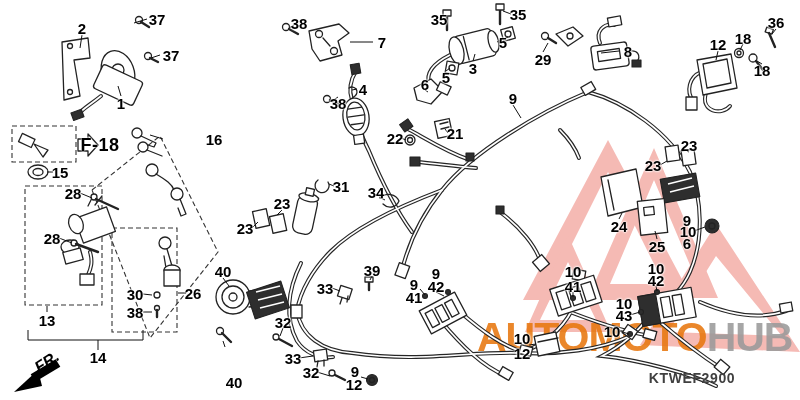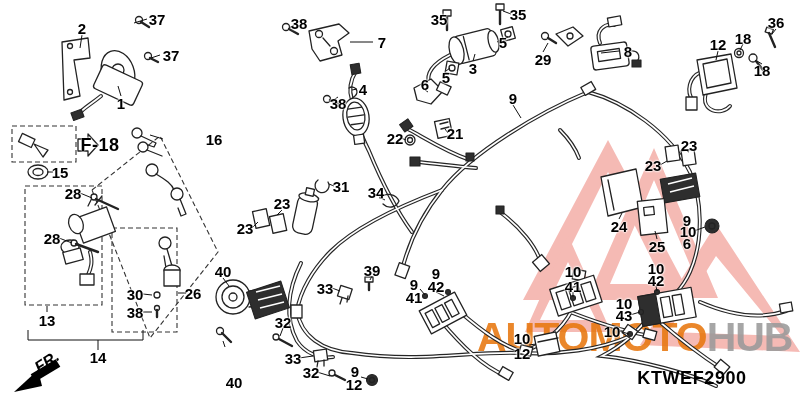--- a/index.html
+++ b/index.html
@@ -5,22 +5,22 @@
   html,body{margin:0;padding:0;background:#fff;}
   #stage{position:relative;width:800px;height:400px;background:#ffffff;overflow:hidden;
          font-family:"Liberation Sans",sans-serif;}
   #art{position:absolute;left:0;top:0;}
   #callout-layer{position:absolute;left:0;top:0;width:800px;height:400px;pointer-events:none;}
   .callout{position:absolute;transform:translate(-50%,-50%);font-weight:700;font-size:15px;
            color:#000;line-height:1;white-space:nowrap;
            text-shadow:0 0 2px #fff,0 0 2px #fff,0 0 3px #fff;}
   .ref-label{position:absolute;transform:translate(-50%,-50%);font-weight:800;font-size:18px;
              color:#000;letter-spacing:0.5px;text-shadow:0 0 2px #fff,0 0 2px #fff;}
-  .diagram-code{position:absolute;transform:translate(-50%,-50%);font-weight:700;font-size:18px;
-                color:#000000;letter-spacing:0.6px;}
+  .diagram-code{position:absolute;transform:translate(-50%,-50%);font-weight:700;font-size:14px;
+                color:#404040;letter-spacing:0.6px;}
   .fr-label{position:absolute;transform:translate(-50%,-50%) rotate(-33deg);font-weight:800;
             font-style:italic;font-size:16px;color:#000;}
   
   .ln{stroke:#222;fill:none;stroke-width:1.3;stroke-linecap:round;stroke-linejoin:round;}
   .fw{stroke:#222;fill:#fff;stroke-width:1.3;stroke-linejoin:round;}
   .fd{stroke:#222;fill:#2e2e2e;stroke-width:1.1;stroke-linejoin:round;}
   .wo{stroke:#262626;fill:none;stroke-width:4;stroke-linecap:round;}
   .wi{stroke:#ffffff;fill:none;stroke-width:1.7;stroke-linecap:round;}
   .dash{fill:none;stroke:#333;stroke-width:1.1;stroke-dasharray:5 3;}
   .ldr{stroke:#111;fill:none;stroke-width:1;}

